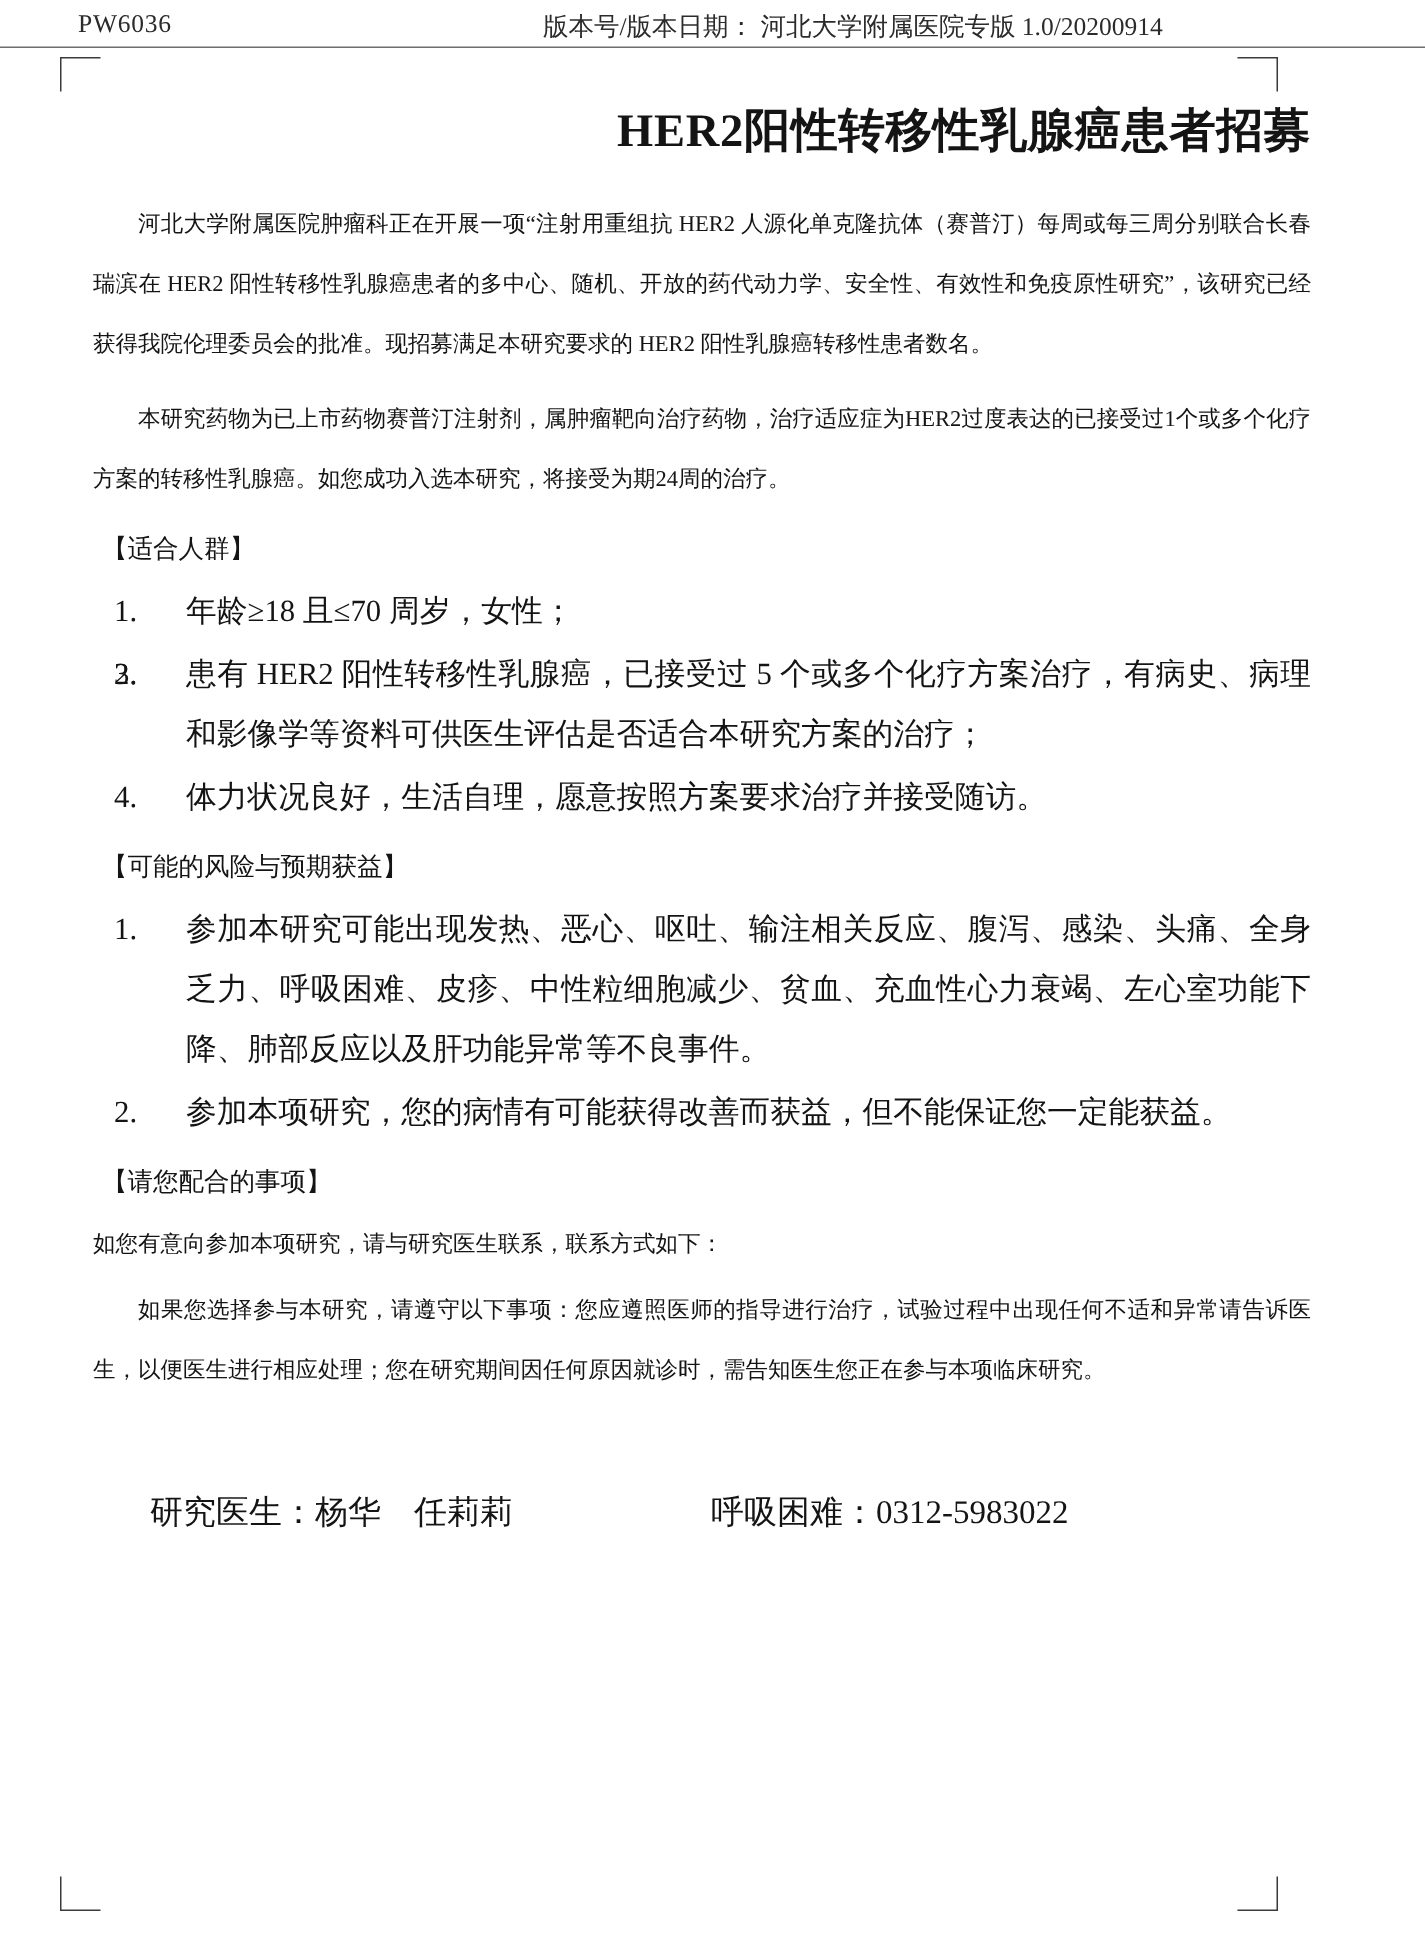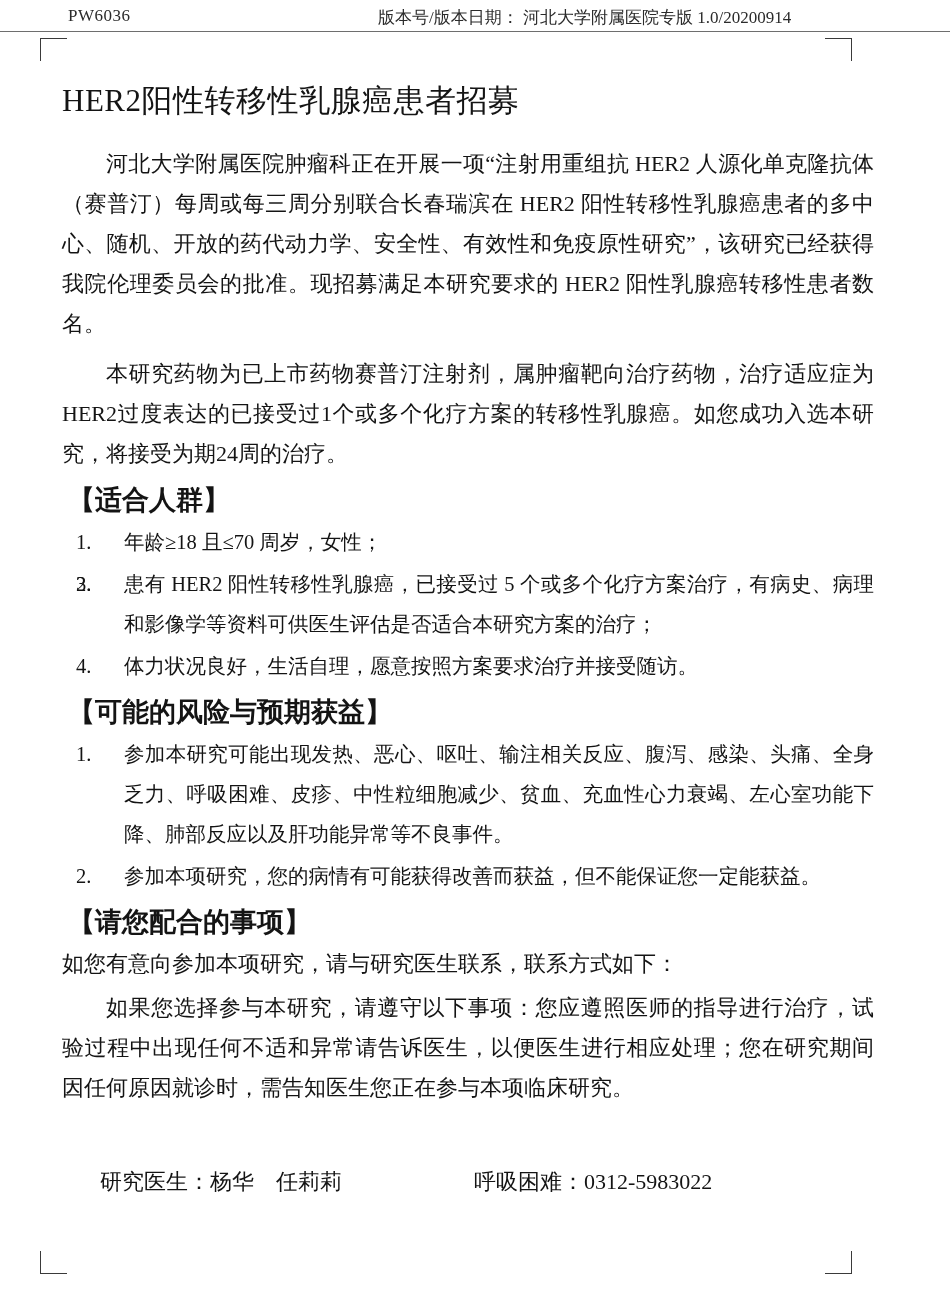--- a/index.html
+++ b/index.html
@@ -19,21 +19,21 @@
     position: relative;
     width: 950px;
     height: 1296px;
     box-sizing: border-box;
   }
 
   
   .header {
     position: absolute;
     top: 6px;
-    left: 16px;
+    left: 0;
     width: 868px;
     height: 30px;
     font-size: 17px;
     color: #2b2b2b;
   }
   .header .doc-code {
     position: absolute;
     left: 52px;
     top: 0;
     font-family: "Liberation Serif", serif;
@@ -67,40 +67,40 @@
   
   .content {
     position: absolute;
     top: 52px;
     left: 62px;
     width: 812px;
   }
 
   h1.title {
     font-size: 31px;
-    font-weight: normal;
-    text-align: left;
-    margin: 28px 0 22px 0;
+    font-weight: bold;
+    text-align: right;
+    margin: 14px 0 22px 0;
     letter-spacing: 0.5px;
     font-family: "Liberation Serif", "DejaVu Serif", serif;
   }
 
   p.para {
-    font-size: 22px;
+    font-size: 15px;
     line-height: 40px;
     margin: 0 0 10px 0;
     text-align: justify;
     text-justify: inter-ideograph;
     text-indent: 2em;
   }
   p.para.tight { margin-bottom: 4px; }
 
   .section-head {
-    font-size: 27px;
-    font-weight: bold;
+    font-size: 17px;
+    font-weight: normal;
     line-height: 40px;
     margin: 6px 0 2px 0;
     padding-left: 6px;
   }
 
   ol.numlist {
     list-style: none;
     margin: 0 0 6px 0;
     padding: 0;
   }

